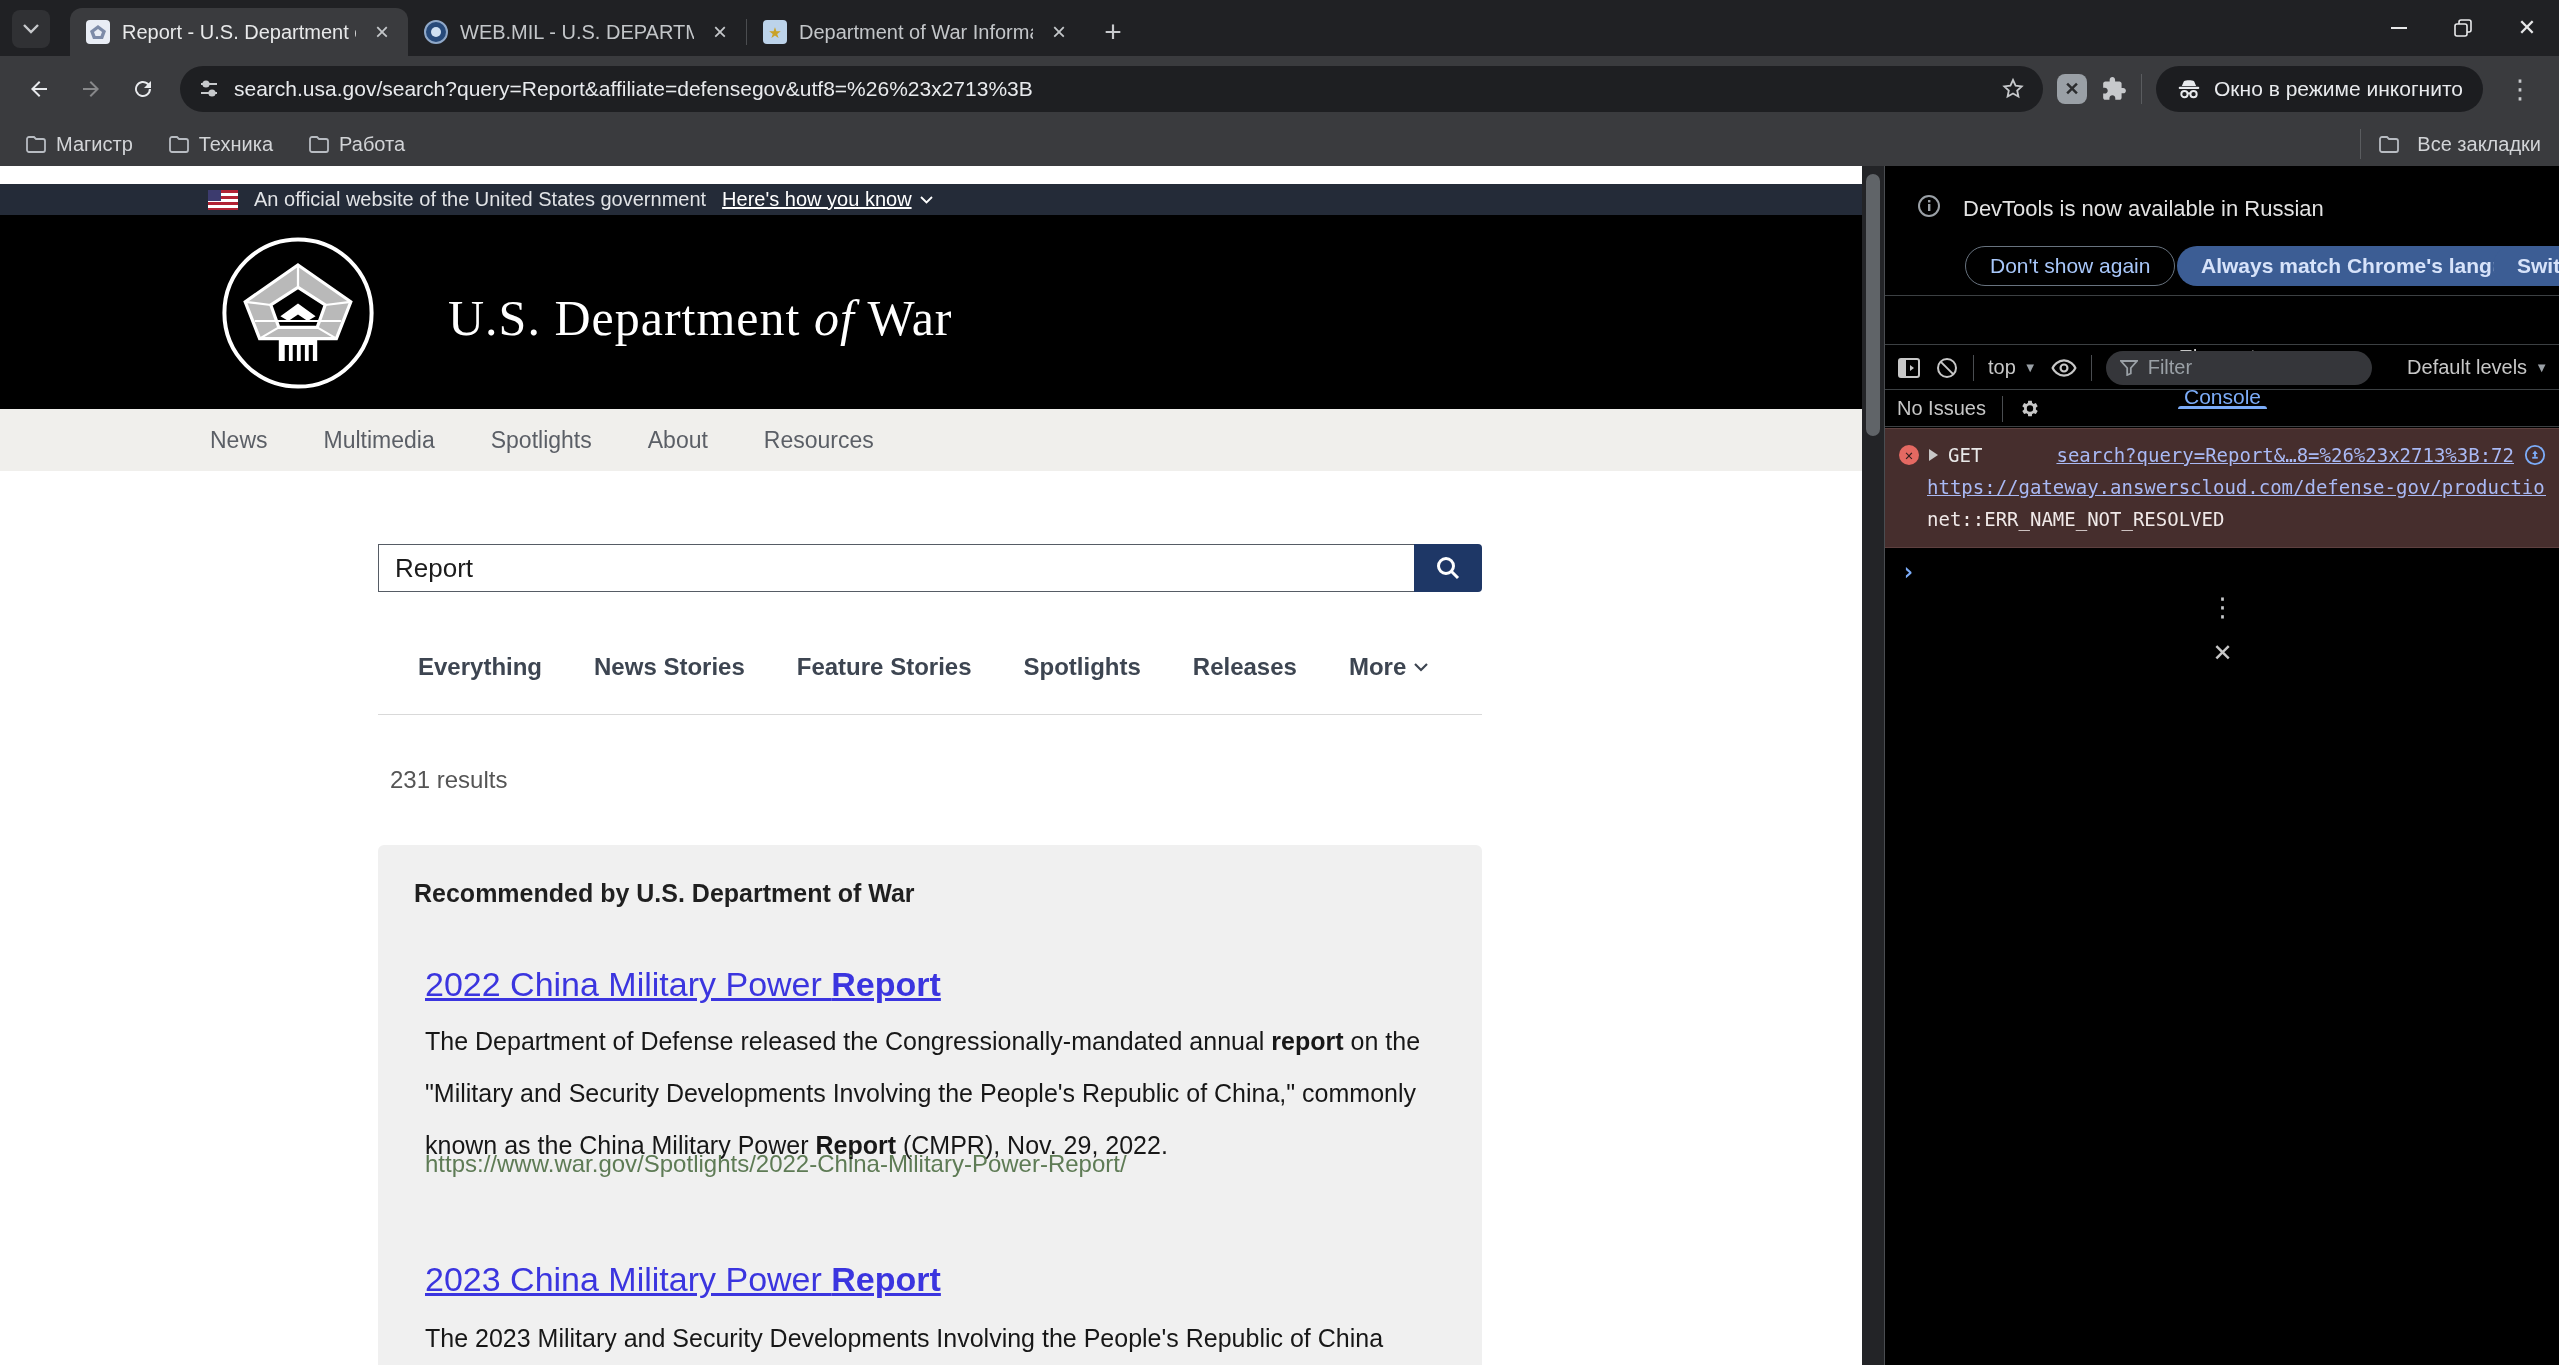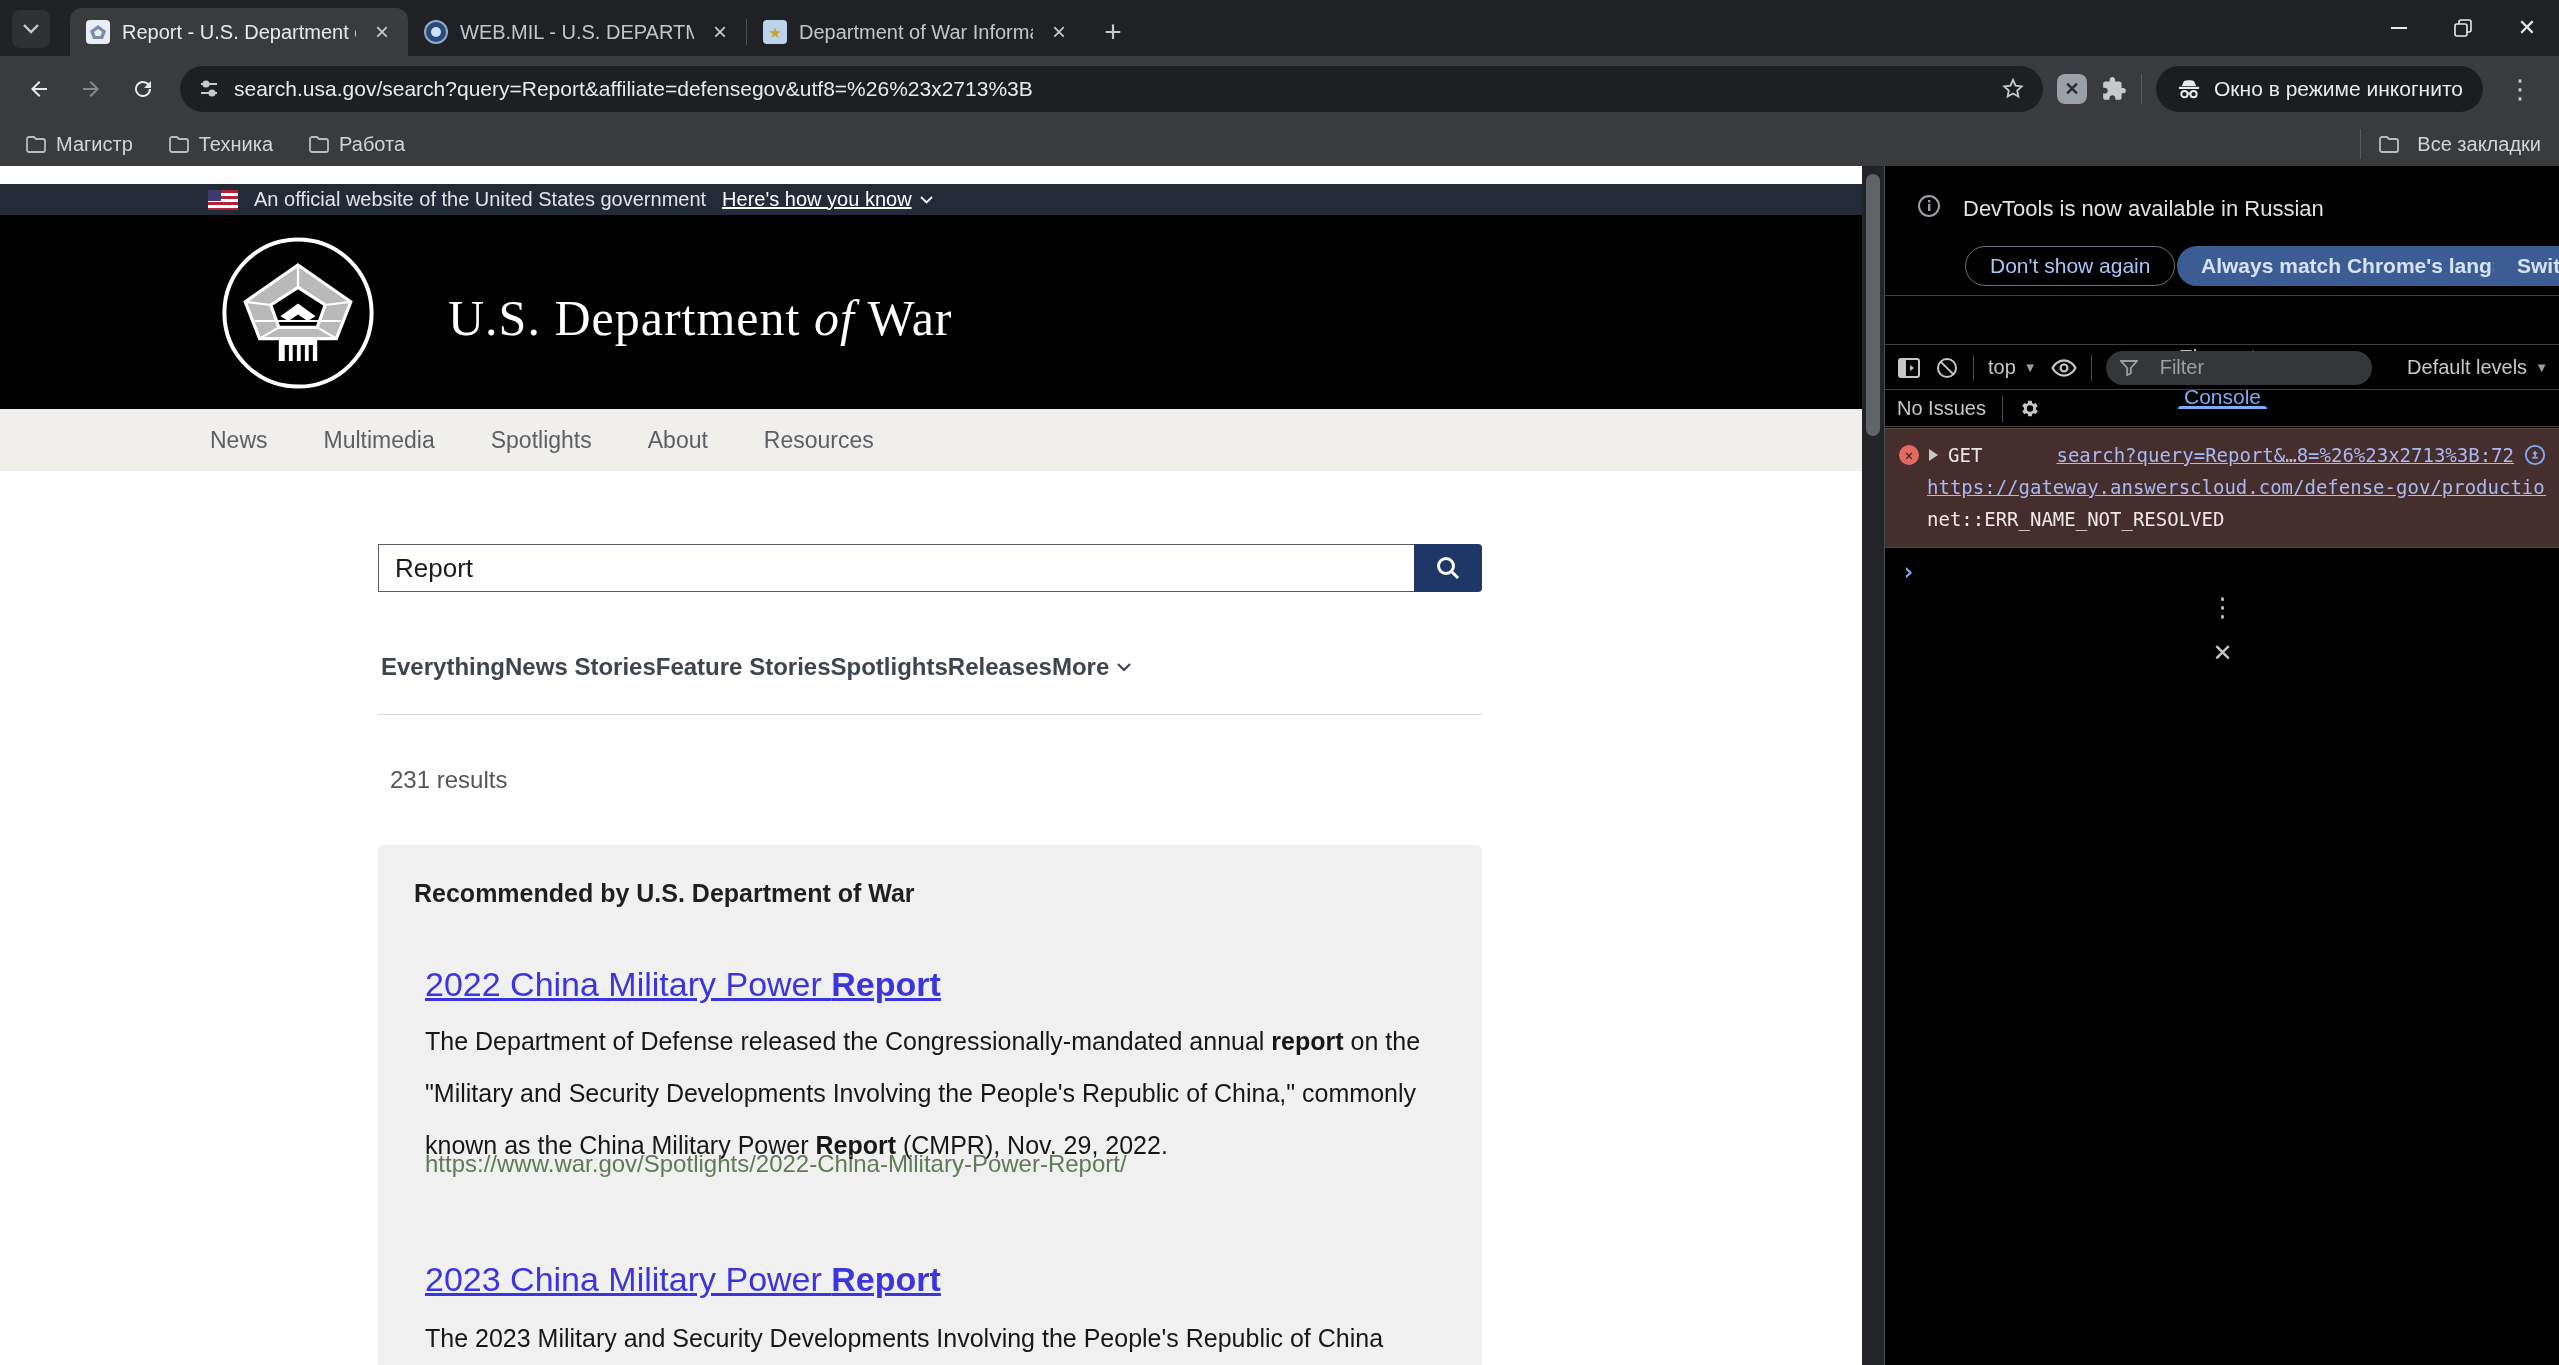--- a/index.html
+++ b/index.html
@@ -46,21 +46,21 @@
 .flag { width:30px; height:20px; position:relative; background:repeating-linear-gradient(#b22234 0 3px,#fff 3px 6px); }
 .flag i { position:absolute; left:0; top:0; width:13px; height:11px; background:#3c3b6e; }
 .site-header { position:absolute; left:0; top:49px; width:1862px; height:194px; background:#000; }
 .logo { position:absolute; left:218px; top:18px; }
 .site-title { position:absolute; left:448px; top:74px; color:#fff; font-family:"Liberation Serif", serif; font-size:50px; letter-spacing:1px; }
 .site-title .of { font-style:italic; }
 .site-nav { position:absolute; left:0; top:243px; width:1862px; height:62px; background:#f0efec; display:flex; align-items:center; padding-left:210px; gap:56px; }
 .site-nav a { color:#5b5f66; font-size:23px; text-decoration:none; }
 .search-input { position:absolute; left:378px; top:378px; width:1036px; height:48px; border:1px solid #565c65; border-right:none; font-size:26px; padding:0 16px; color:#1b1b1b; font-family:"Liberation Sans", sans-serif; outline:none; background:#fff; }
 .search-btn { position:absolute; left:1414px; top:378px; width:68px; height:48px; background:#1e3766; border:none; border-radius:0 4px 4px 0; display:flex; align-items:center; justify-content:center; }
-.filters { position:absolute; left:381px; top:487px; display:flex; font-size:24px; font-weight:bold; color:#3d4551; }
+.filters { position:absolute; left:418px; top:487px; display:flex; gap:52px; font-size:24px; font-weight:bold; color:#3d4551; }
 .filters .fitem { display:flex; align-items:center; gap:8px; }
 .fdivider { position:absolute; left:378px; top:548px; width:1104px; height:1px; background:#d9d9d9; }
 .rescount { position:absolute; left:390px; top:600px; font-size:24px; color:#555; }
 .reccard { position:absolute; left:378px; top:679px; width:1104px; height:560px; background:#f0f0f0; border-radius:6px; }
 .recheading { position:absolute; left:36px; top:34px; font-size:25px; font-weight:bold; color:#1f1f1f; }
 .rtitle { position:absolute; left:47px; font-size:34px; color:#3b35df; }
 .rtitle b { font-weight:bold; }
 .rdesc { position:absolute; left:47px; width:1015px; font-size:25px; line-height:52px; color:#171717; }
 .rurl { position:absolute; left:47px; font-size:24px; color:#5e7b55; text-decoration:none; }
 
@@ -80,21 +80,21 @@
 .dt-tab { font-size:21px; color:#c7c7c7; height:48px; display:flex; align-items:center; padding:0 6px; position:relative; }
 .dt-tab.active { color:#7cacf8; }
 .dt-tab.active::after { content:""; position:absolute; left:0; right:0; bottom:0; height:3px; background:#7cacf8; border-radius:3px 3px 0 0; }
 .dt-spacer { flex:1; }
 .err-badge { display:flex; align-items:center; gap:6px; font-size:20px; color:#e8e8e8; }
 .err-circle { width:20px; height:20px; border-radius:50%; background:#e46962; color:#33201f; font-size:14px; font-weight:bold; display:flex; align-items:center; justify-content:center; }
 .dtsep { width:1px; height:26px; background:#4a4d51; }
 .dt-toolbar2 { position:absolute; left:0; top:180px; width:675px; height:44px; border-bottom:1px solid #3c4043; display:flex; align-items:center; padding:0 12px; gap:14px; font-size:20px; }
 .dt-select { display:flex; align-items:center; gap:8px; color:#c7c7c7; }
 .caret { font-size:13px; color:#9aa0a6; }
-.filterpill { width:266px; height:34px; background:#35363a; border-radius:17px; display:flex; align-items:center; gap:22px; padding:0 14px; }
+.filterpill { width:266px; height:34px; background:#35363a; border-radius:17px; display:flex; align-items:center; gap:10px; padding:0 14px; }
 .filterpill input { background:transparent; border:none; outline:none; color:#c7c7c7; font-size:20px; width:180px; font-family:"Liberation Sans", sans-serif; }
 .filterpill input::placeholder { color:#9aa0a6; }
 .dt-issues { position:absolute; left:0; top:225px; width:675px; height:36px; border-bottom:1px solid #3c4043; display:flex; align-items:center; padding:0 12px; gap:16px; font-size:20px; }
 .dt-error { position:absolute; left:0; top:262px; width:675px; background:#462e2d; border-top:1px solid #5e403f; border-bottom:1px solid #5e403f; font-family:"DejaVu Sans Mono", monospace; font-size:19px; padding:10px 14px 12px 14px; line-height:32px; }
 .errline1 { display:flex; align-items:center; gap:10px; }
 .errline1 .m { color:#e8e8e8; }
 .errlink { color:#a9b9f4; text-decoration:underline; }
 .errline2, .errline3 { padding-left:28px; white-space:nowrap; overflow:hidden; }
 .errline3 { color:#f0e9e8; }
 .exp-tri { width:0; height:0; border-left:9px solid #c7c7c7; border-top:6px solid transparent; border-bottom:6px solid transparent; }

